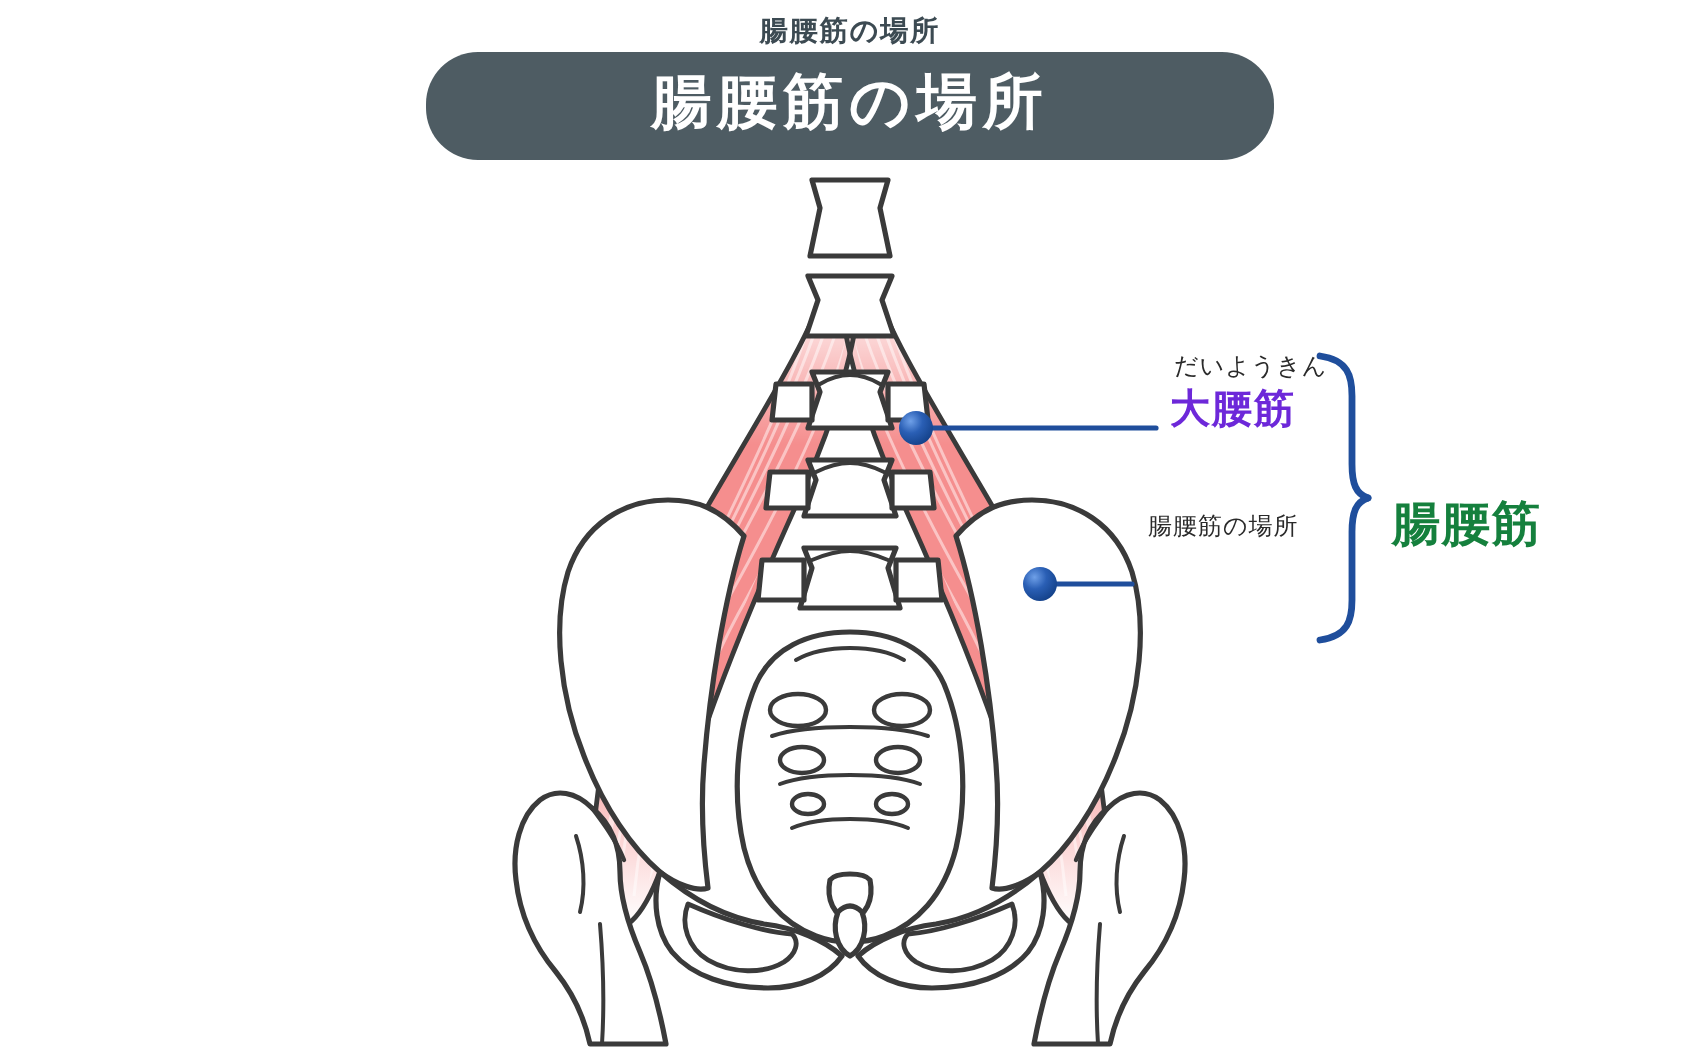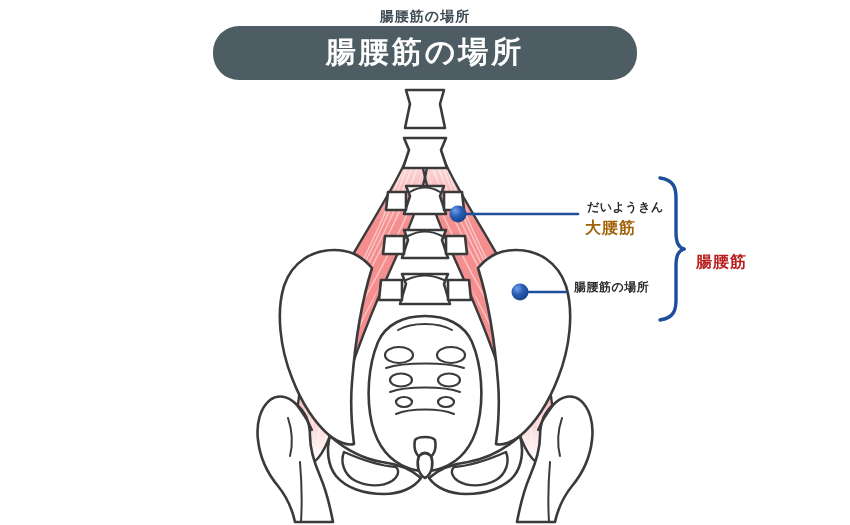--- a/index.html
+++ b/index.html
@@ -52,44 +52,43 @@
     white-space: nowrap;
   }
 
   
   .callout {
     position: absolute;
     white-space: nowrap;
   }
   .callout .furi {
     font-size: 12px;
-    font-weight: 700;
+    font-weight: 400;
     color: #2a2a2a;
     letter-spacing: 0.5px;
     line-height: 14px;
     padding-left: 2px;
-    margin-top: 24px;
   }
   .callout .main {
-    font-size: 16px;
+    font-size: 20px;
     font-weight: 700;
-    color: #a16207;
+    color: #6d28d9;
     letter-spacing: 1px;
     line-height: 28px;
   }
   #callout-psoas { left: 585px; top: 176px; }
   #callout-iliacus { left: 572px; top: 256px; }
 
   #group-label {
     position: absolute;
     left: 696px;
     top: 248px;
-    font-size: 16px;
+    font-size: 24px;
     font-weight: 700;
-    color: #b91c1c;
+    color: #15803d;
     letter-spacing: 1px;
     line-height: 28px;
     white-space: nowrap;
   }
 
   
   #art {
     position: absolute;
     left: 0;
     top: 0;

